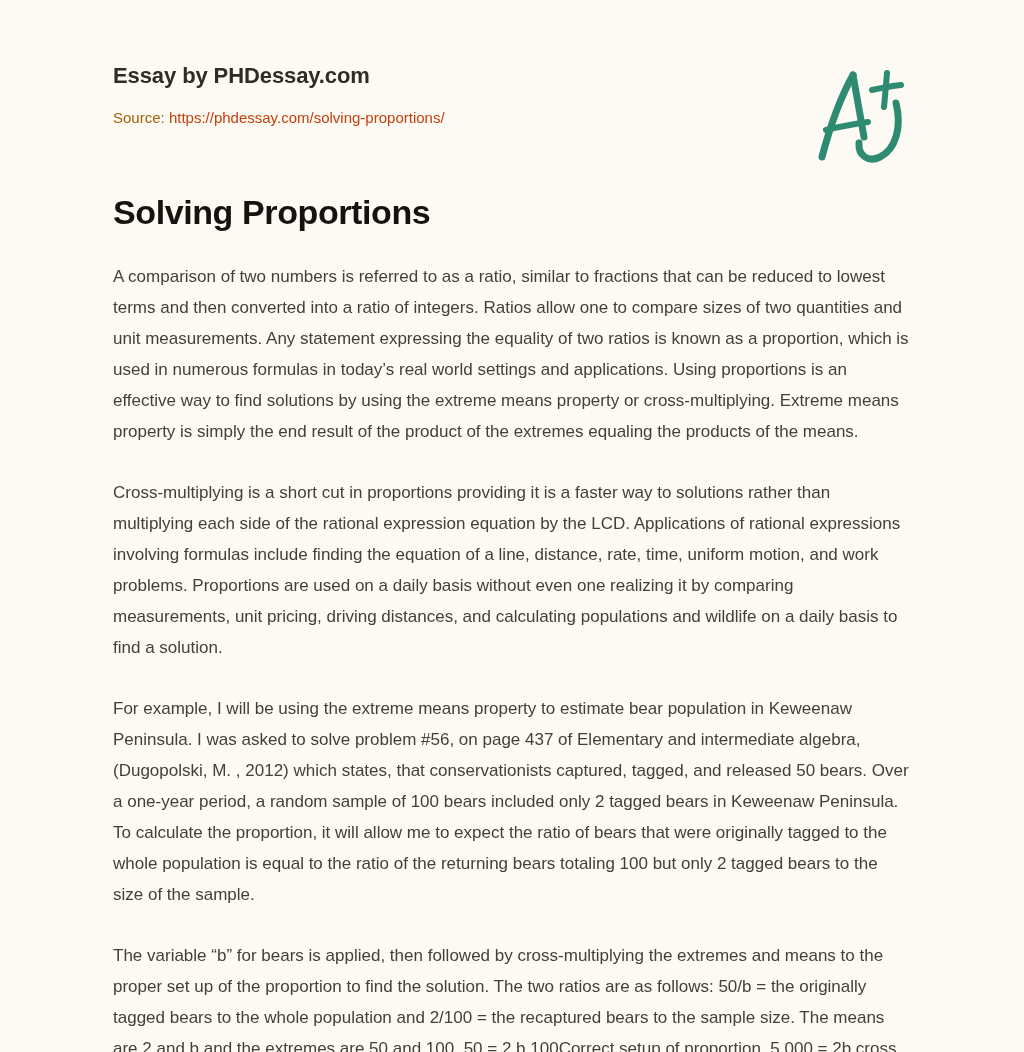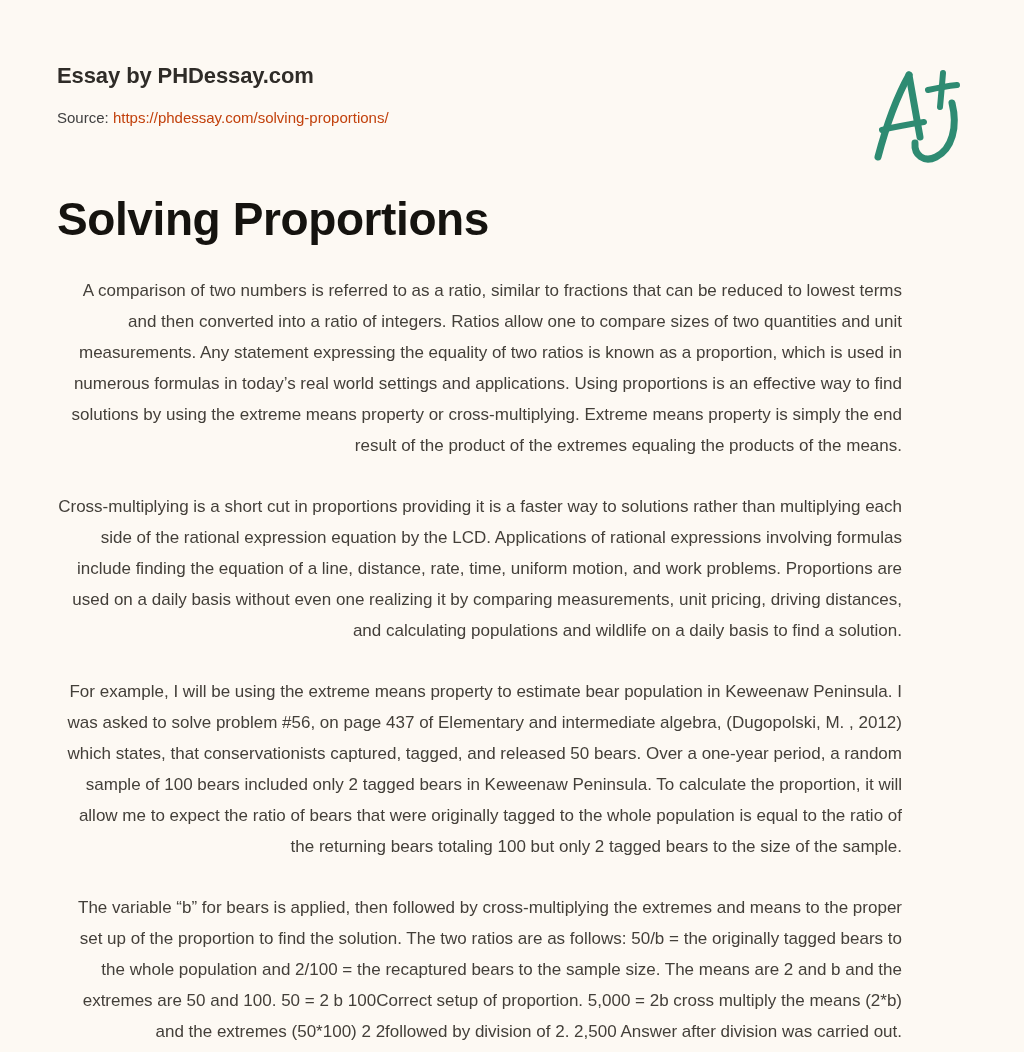--- a/index.html
+++ b/index.html
@@ -13,21 +13,21 @@
     background: #fdf9f3;
     font-family: "Liberation Sans", sans-serif;
     color: #3a3631;
     overflow: hidden;
   }
   .page {
     position: relative;
     width: 1024px;
     height: 1052px;
     box-sizing: border-box;
-    padding: 0 57px;
+    padding: 0 113px;
   }
 
   
   .header {
     position: relative;
     padding-top: 62px;
     height: 114px;
     box-sizing: border-box;
   }
   .brand-line {
@@ -39,21 +39,21 @@
     margin: 0;
   }
   .source-line {
     margin: 18px 0 0 0;
     font-size: 15px;
     line-height: 1.3;
     color: #8d8880;
     white-space: nowrap;
   }
   .source-label {
-    color: #404040;
+    color: #a16207;
   }
   .source-url {
     color: #c2410c;
     text-decoration: none;
   }
 
   
   .logo {
     position: absolute;
     top: 57px;
@@ -64,37 +64,37 @@
   }
   .logo svg {
     display: block;
     width: 120px;
     height: 120px;
   }
 
   
   .doc-title {
     margin: 79px 0 0 0;
-    font-size: 46px;
+    font-size: 34px;
     font-weight: bold;
     letter-spacing: -0.4px;
     color: #15130f;
     line-height: 1.15;
   }
 
   
   .article {
     margin-top: 29px;
   }
   .article p {
     margin: 9px 0 30px 0;
     font-size: 17px;
     line-height: 31px;
     color: #433f39;
-    text-align: right;
+    text-align: left;
     max-width: 845px;
   }
   .article p:last-child {
     margin-bottom: 0;
   }
 </style>
 </head>
 <body>
 
 <div class="page">

